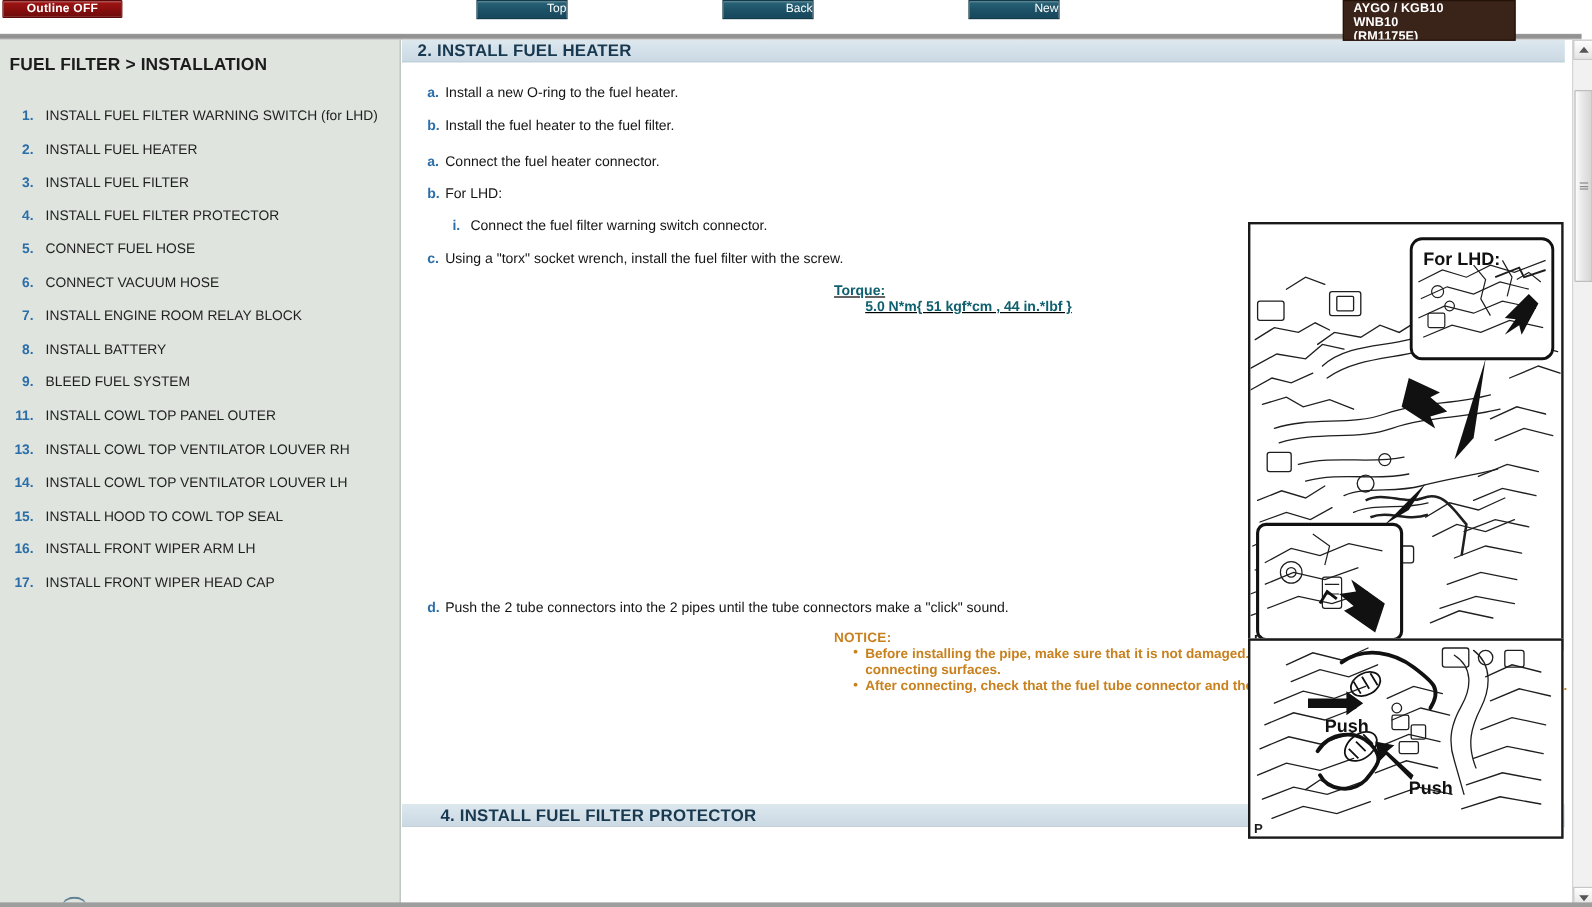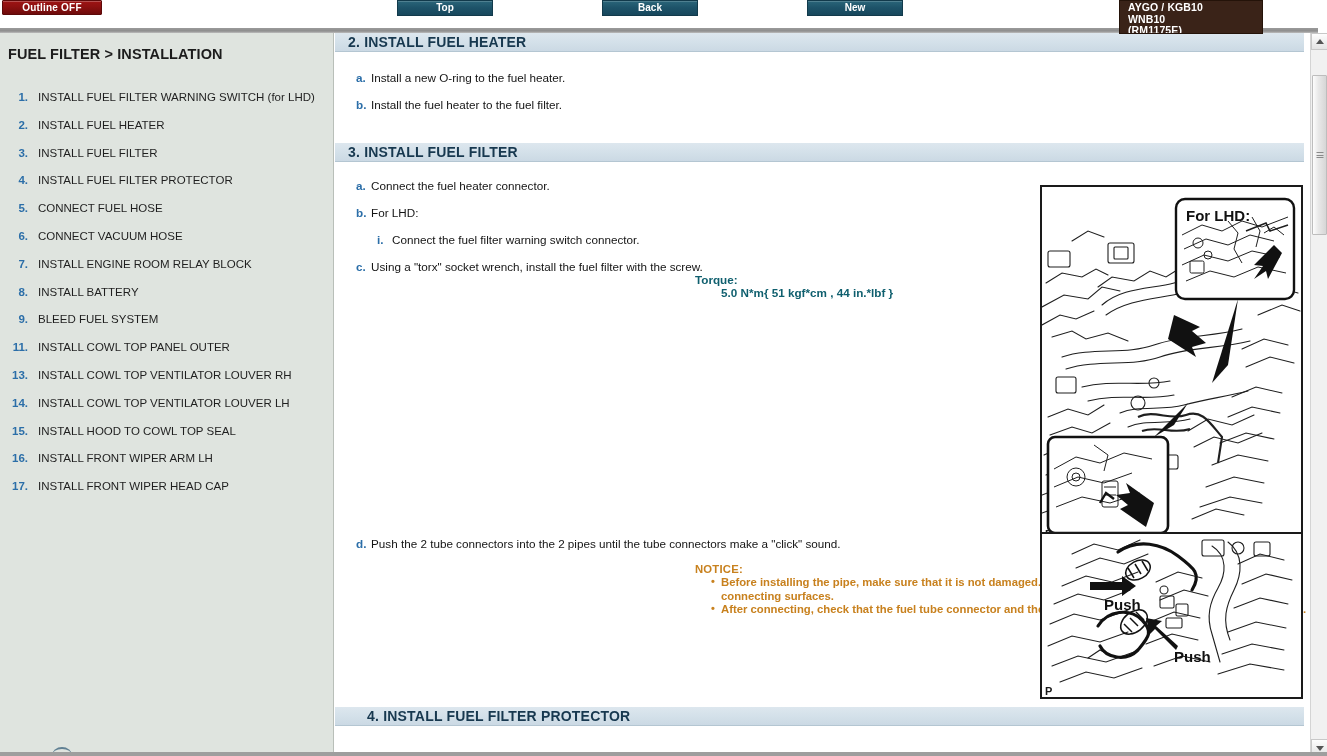--- a/index.html
+++ b/index.html
@@ -27,26 +27,26 @@
     border-radius: 1px;
     color: #ffffff;
     font-size: 10px; font-weight: bold;
     line-height: 13px; text-align: center;
     letter-spacing: .2px;
     cursor: pointer;
     box-shadow: inset 0 1px 0 rgba(255,255,255,.25);
   }
   .nav-btn {
     position: absolute; top: 0px;
-    width: 96px; height: 16px;
+    width: 76px; height: 16px;
     background: linear-gradient(to bottom, #2a6579 0%, #1d5268 50%, #17475c 100%);
     border: 1px solid #123a4b;
     color: #ffffff;
-    font-size: 10px; font-weight: bold;
-    line-height: 14px; text-align: center;
+    font-size: 10px; font-weight: normal;
+    line-height: 14px; text-align: right;
     cursor: pointer;
     box-shadow: inset 0 1px 0 rgba(255,255,255,.18);
   }
   #btn-top  { left: 397px; }
   #btn-back { left: 602px; }
   #btn-new  { left: 807px; }
 
   .vehicle-box {
     position: absolute; right: 64px; top: 0px;
     width: 144px; height: 34px;
@@ -357,40 +357,39 @@
 
     <div class="step" style="margin-top:19px;">
       <span class="step-mark">a.</span>
       <span class="step-text">Install a new O-ring to the fuel heater.</span>
     </div>
     <div class="step" style="margin-top:14px;">
       <span class="step-mark">b.</span>
       <span class="step-text">Install the fuel heater to the fuel filter.</span>
     </div>
 
-    <div class="sec-head" style="margin-top:32px;">3. INSTALL FUEL FILTER</div>
 
     <div class="step" style="margin-top:17px;">
       <span class="step-mark">a.</span>
       <span class="step-text">Connect the fuel heater connector.</span>
     </div>
     <div class="step" style="margin-top:14px;">
       <span class="step-mark">b.</span>
       <span class="step-text">For LHD:</span>
     </div>
     <div class="step indent" style="margin-top:14px;">
       <span class="step-mark sub">i.</span>
       <span class="step-text">Connect the fuel filter warning switch connector.</span>
     </div>
     <div class="step" style="margin-top:14px;">
       <span class="step-mark">c.</span>
       <span class="step-text">Using a "torx" socket wrench, install the fuel filter with the screw.</span>
     </div>
 
-    <div class="torque-block" style="margin-top:0;">
+    <div class="torque-block" style="margin-top:14px;text-decoration:underline;">
       <div class="torque-label">Torque:</div>
       <div class="torque-value">5.0 N*m{ 51 kgf*cm , 44 in.*lbf }</div>
     </div>
 
     <div class="step" style="margin-top:238px;">
       <span class="step-mark">d.</span>
       <span class="step-text">Push the 2 tube connectors into the 2 pipes until the tube connectors make a "click" sound.</span>
     </div>
 
     <div class="notice-block" style="margin-top:13px;">

